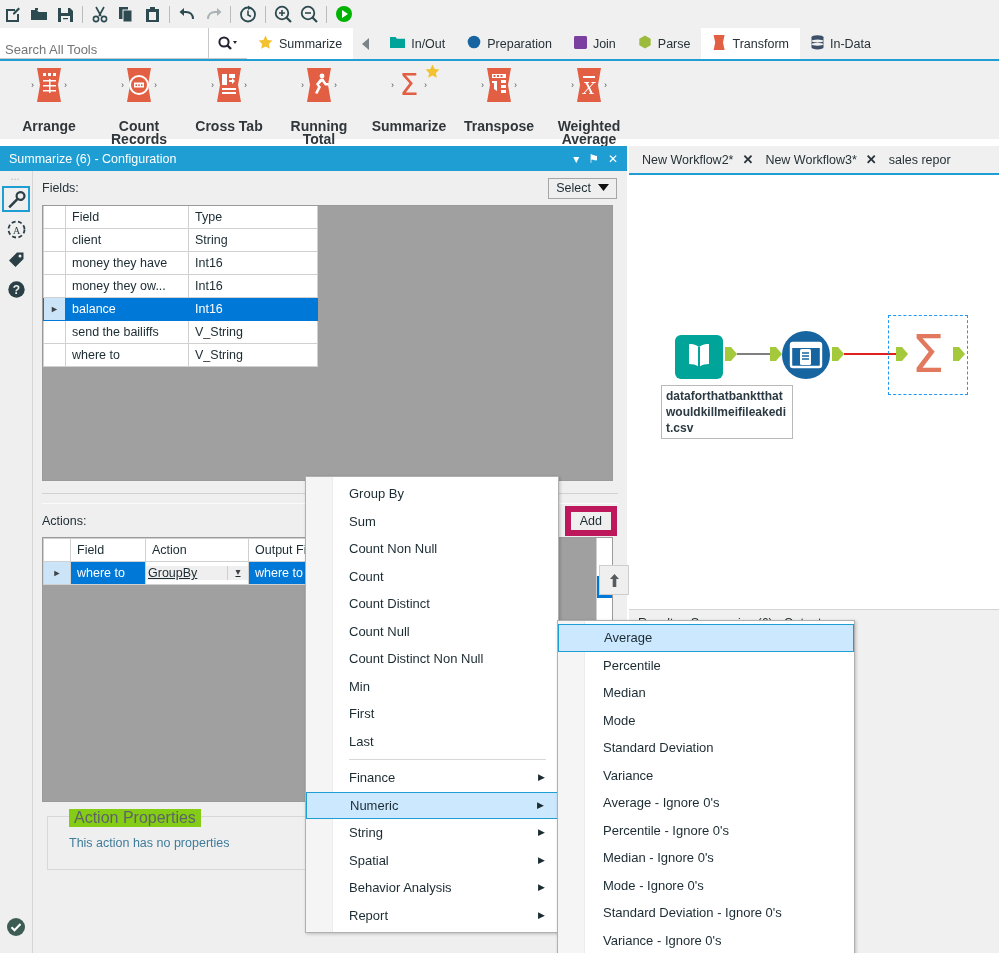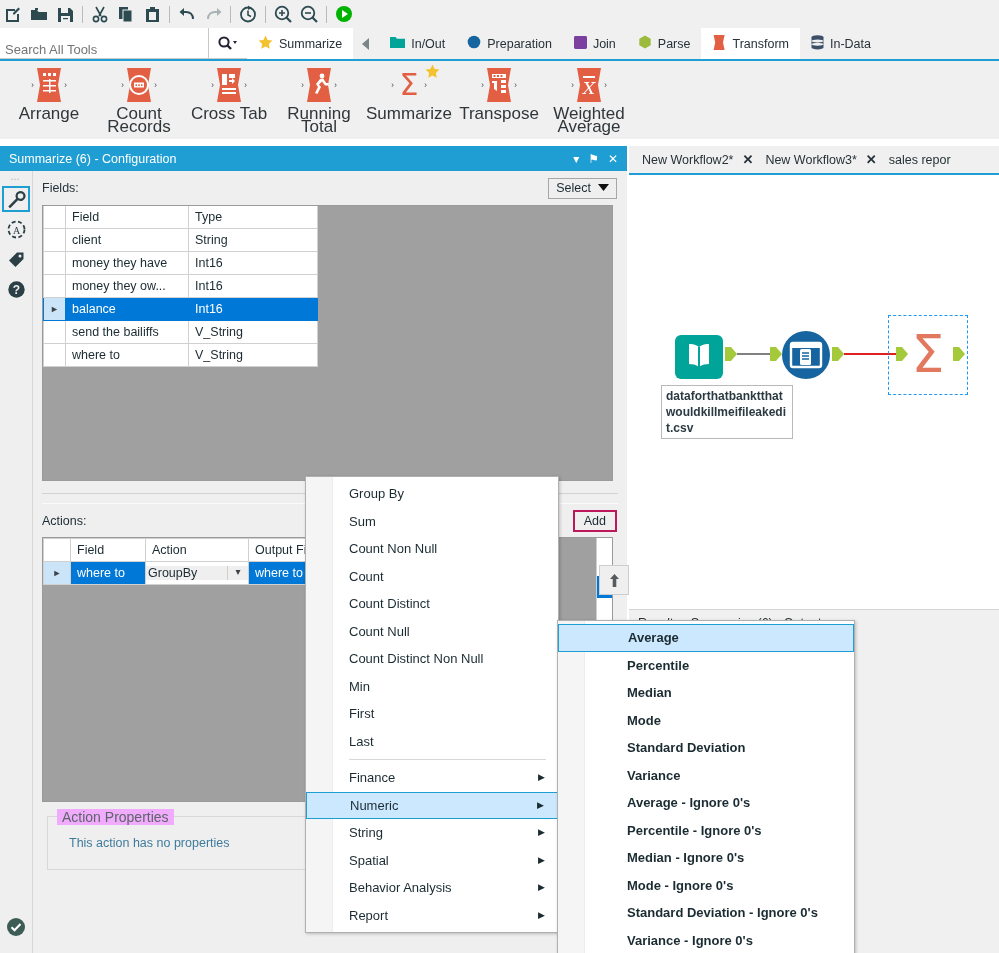--- a/index.html
+++ b/index.html
@@ -26,21 +26,21 @@
   .srch-ico{width:38px;display:flex;align-items:center;justify-content:center;background:#fff;border-bottom:1px solid #c9c9c9;}
   .cat{display:flex;align-items:center;gap:6px;padding:0 11px;font-size:12.5px;color:#263238;cursor:default;}
   .cat.active{background:#fff;}
   .cat-dot{display:inline-block;}
   .arrowbtn{width:26px;display:flex;align-items:center;justify-content:center;}
 
   
   .palette{position:absolute;left:0;top:59px;width:999px;height:80px;background:#f0f0f0;border-top:2px solid #1f9ed4;display:flex;align-items:flex-start;padding-left:4px;box-sizing:border-box;}
   .tool{width:90px;padding-top:6px;text-align:center;cursor:default;}
   .tool-ico{height:36px;display:flex;align-items:center;justify-content:center;position:relative;}
-  .tool-lbl{font-size:17px;line-height:13px;color:#30363a;margin-top:4px;}
+  .tool-lbl{font-size:14px;line-height:13px;color:#30363a;margin-top:17px;font-weight:bold;}
   .chev{font-size:9px;color:#4a5256;}
   .star{position:absolute;right:14px;top:-3px;}
 
   
   .cfgpanel{position:absolute;left:0;top:146px;width:627px;height:807px;background:#efefef;}
   .cfg-title{height:25px;background:#1f9ed4;color:#fff;display:flex;align-items:center;padding-left:9px;font-size:12.5px;}
   .cfg-title .ttl-actions{margin-left:auto;display:flex;align-items:center;gap:9px;padding-right:9px;font-size:12px;}
   .cfg-body{position:relative;height:782px;background:#efefef;}
   .railstrip{position:absolute;left:0;top:0;width:32px;height:782px;background:#efefef;border-right:1px solid #d6d6d6;}
   .rail-dots{text-align:center;color:#9aa0a3;font-size:9px;letter-spacing:2px;padding-top:3px;}
@@ -60,39 +60,39 @@
   .col-sel{width:21px;padding:0 !important;}
   .col-field{width:116px;}
   .col-type{width:122px;}
   tr.rowsel td{background:#0078d7;color:#fff;border-color:#0078d7;}
   tr.rowsel td.col-sel{background:#cce4f7;}
   .caret{display:block;text-align:center;color:#3d4348;font-size:9px;line-height:20px;}
 
   .splitgrip{margin:12px 9px 0 9px;height:9px;background:#efefef;border-top:1px solid #d2d2d2;border-bottom:1px solid #fbfbfb;}
 
   .actionsrow{display:flex;align-items:center;height:33px;padding:0 10px 0 9px;}
-  .addbtn{margin-left:auto;border:2px solid #be185d;background:#efefef;padding:2px 9px;font-size:12.5px;cursor:default;}
+  .addbtn{margin-left:auto;border:6px solid #be185d;background:#efefef;padding:2px 9px;font-size:12.5px;cursor:default;}
 
   .agridwrap{margin:0 14px 0 9px;border:1px solid #9a9a9a;background:#a0a0a0;height:265px;box-sizing:border-box;position:relative;}
   table.agrid{border-collapse:collapse;background:#fff;table-layout:fixed;}
   table.agrid td,table.agrid th{border:1px solid #d0d0d0;height:22px;padding:0 0 0 6px;font-size:12.5px;font-weight:normal;text-align:left;white-space:nowrap;overflow:hidden;}
   .ac-sel{width:26px;padding:0 !important;}
   .ac-field{width:68px;}
   .ac-action{width:96px;}
   .ac-out{width:84px;}
   .selcell{background:#0078d7;color:#fff;border-color:#0078d7;}
-  .combo{display:flex;background:#efefef;}
+  .combo{display:flex;background:#efefef;text-decoration:underline;}
   .combo .cval{flex:1;padding-left:2px;}
   .combo .cdrop{width:20px;text-align:center;color:#3d4348;font-size:10px;border-left:1px solid #cfcfcf;}
   .upbtn{position:absolute;left:556px;top:27px;width:28px;height:28px;border:1px solid #cdcdcd;background:#efefef;display:flex;align-items:center;justify-content:center;}
   .vscroll{position:absolute;right:0;top:0;width:15px;height:100%;background:#fff;border-left:1px solid #cfcfcf;}
   .vscroll .thumb{position:absolute;left:0;top:38px;width:15px;height:22px;background:#0078d7;}
 
   .props{margin:14px 14px 0 14px;border:1px solid #d8d8d8;height:52px;position:relative;}
-  .props .legend{position:absolute;left:9px;top:-8px;background:#f0abfc;padding:0 5px;font-size:14px;color:#5d6569;}
+  .props .legend{position:absolute;left:21px;top:-8px;background:#84cc16;padding:0 5px;font-size:16px;color:#5d6569;}
   .props .ptext{padding:19px 0 0 21px;font-size:12.5px;color:#3f7c9b;}
 
   
   .right{position:absolute;left:629px;top:146px;width:370px;height:807px;background:#fef9c3;}
   .wftabs{height:27px;background:#f0f0f0;display:flex;align-items:center;font-size:12.5px;border-bottom:2px solid #1f9ed4;padding-left:7px;}
   .wftab{display:flex;align-items:center;gap:9px;padding:0 6px;height:27px;color:#263238;cursor:default;}
   .wftab .x{font-size:13px;font-weight:bold;color:#263238;}
   .canvas{position:relative;height:434px;background:#fff;}
   .node{position:absolute;}
   .annot{position:absolute;border:1px solid #b9b9b9;background:#fff;font-size:12px;line-height:16px;color:#2b3a42;padding:2px 4px;width:122px;word-break:break-all;}
@@ -104,21 +104,21 @@
 
   
   .menu{position:absolute;background:#fff;border:1px solid #b0b0b0;box-shadow:1px 1px 3px rgba(0,0,0,.22);font-size:13px;z-index:50;}
   .menu .strip{position:absolute;left:0;top:0;width:26px;height:100%;background:#f5f5f5;border-right:1px solid #ececec;}
   .menu ul{list-style:none;margin:0;padding:3px 0;position:relative;}
   .mi{height:27.5px;line-height:27.5px;padding-left:43px;padding-right:26px;position:relative;white-space:nowrap;cursor:default;color:#1b2b32;}
   .mi.hl{background:#cce8ff;border:1px solid #1f9ed4;height:25.5px;line-height:25.5px;}
   .mi .sub{position:absolute;right:13px;top:0;font-size:9px;}
   .msep{height:1px;background:#d8d8d8;margin:4px 12px 4px 43px;}
   .menu2{z-index:60;}
-  .menu2 .mi{padding-left:69px;font-weight:bold;}
+  .menu2 .mi{padding-left:45px;}
 </style>
 </head>
 <body>
 
 <div id="app">
 
   <div class="toolbar">
     <div class="tb-btn">
       <svg width="17" height="17" viewBox="0 0 17 17">
           <path d="M1 3h9v2H3v9h9V8h2v8H1z" fill="#2d4a50"></path>

